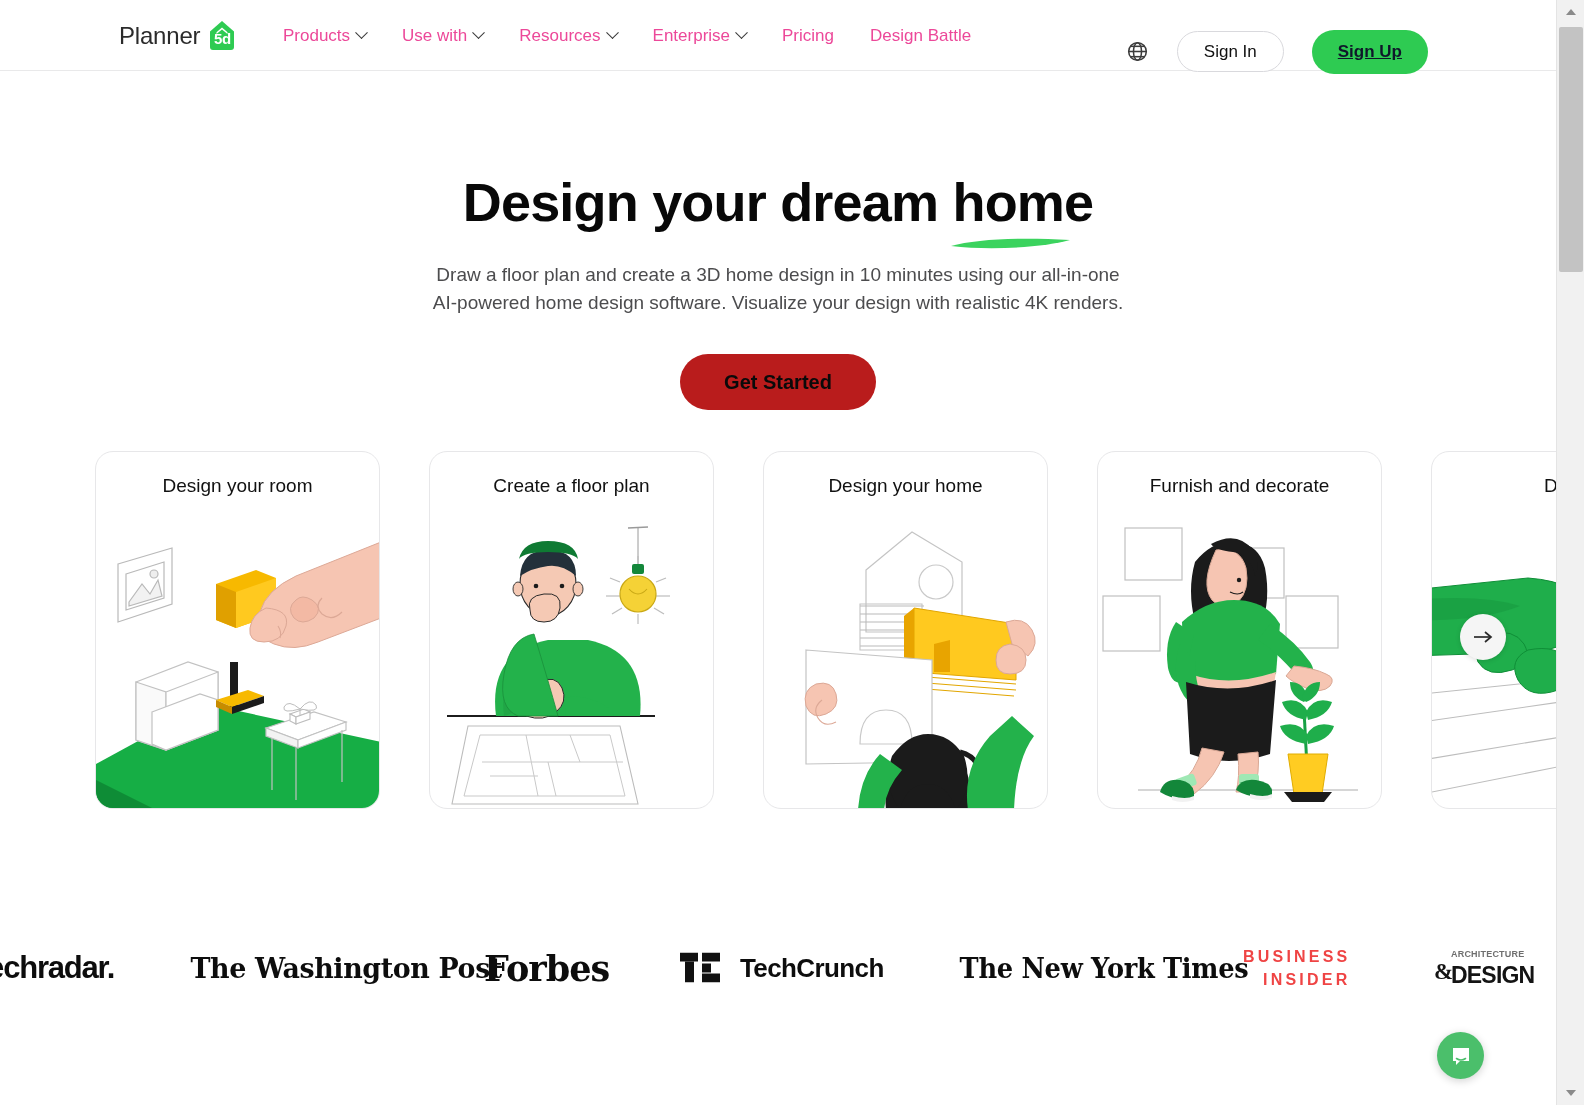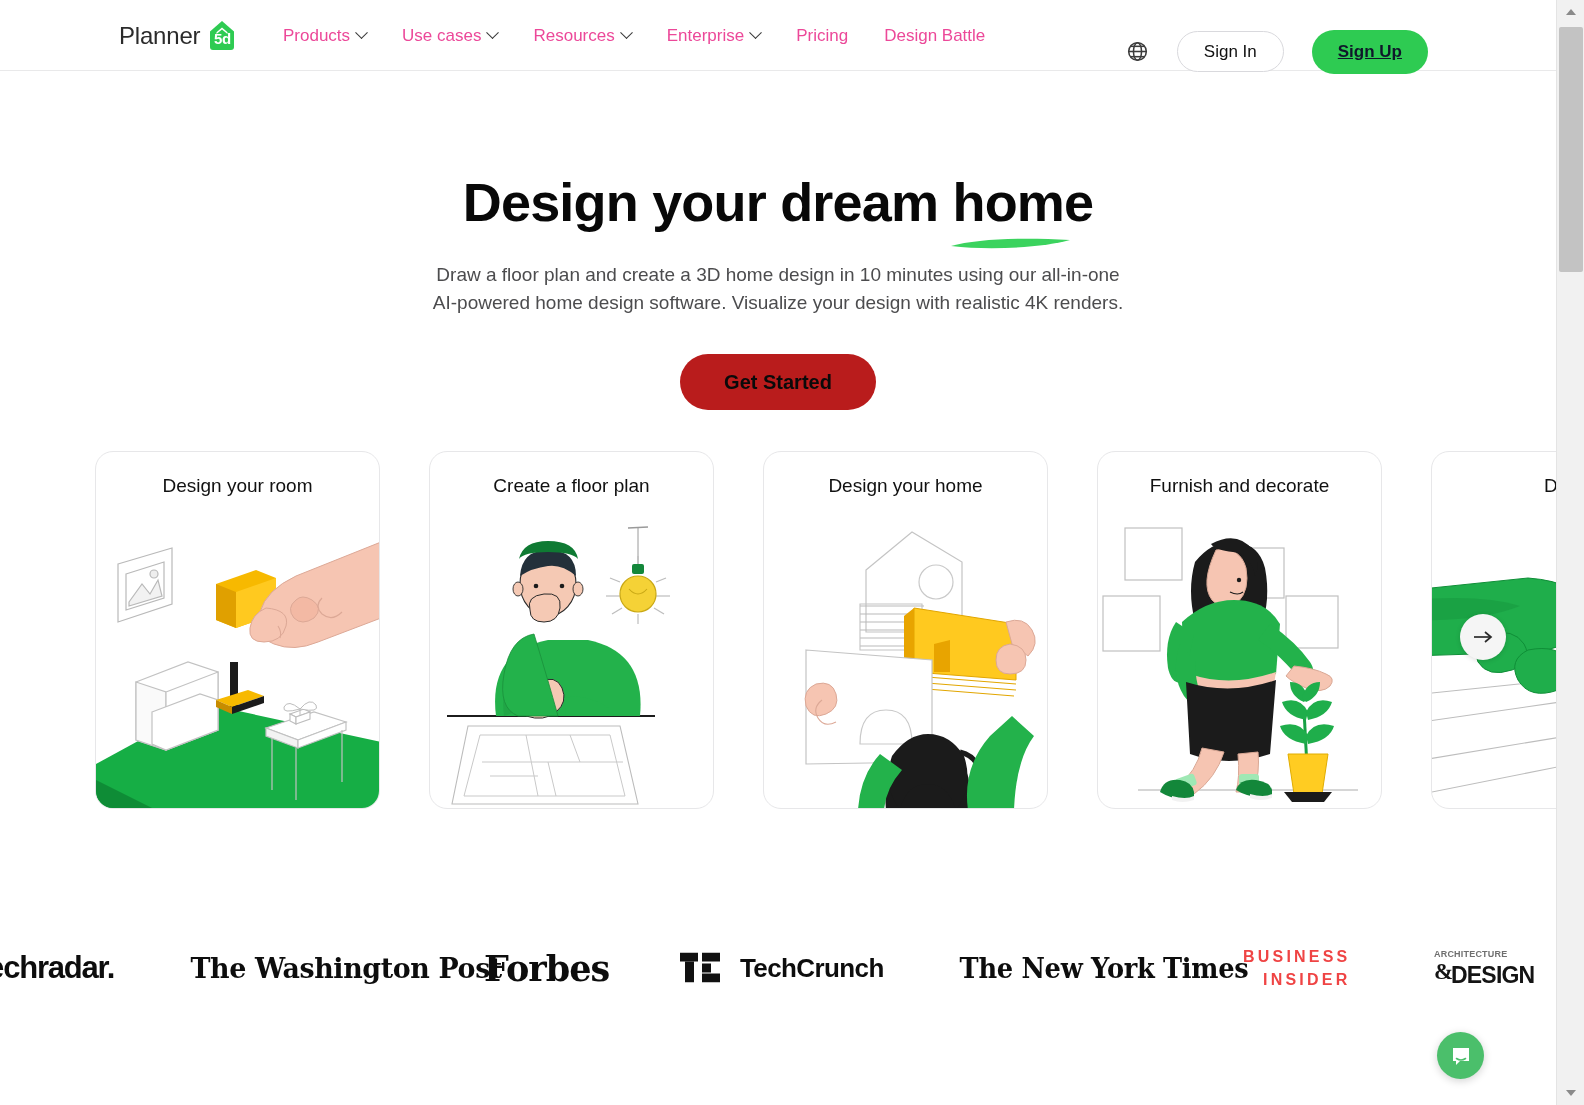--- a/index.html
+++ b/index.html
@@ -170,21 +170,21 @@
     font-weight: 700; letter-spacing: -0.3px;
     transform: translateY(-50%) scaleX(0.95);
   }
   .p-bi {
     left: 1243px; text-align: right; line-height: 23px;
     font-size: 16px; font-weight: 700; letter-spacing: 3.2px; color: #ef4444;
   }
   .p-ad { left: 1434px; }
   .p-ad-top {
     font-size: 9px; font-weight: 700; letter-spacing: .2px;
-    color: #6f6f6f; line-height: 10px;
+    color: #6f6f6f; margin-left: 17px; line-height: 10px;
   }
   .p-ad-bot {
     font-size: 23px; font-weight: 700; letter-spacing: -0.8px;
     color: #141414; line-height: 24px; display: flex; align-items: baseline;
   }
 
   
   .chat-widget {
     position: absolute; left: 1437px; top: 1032px;
     width: 47px; height: 47px; border-radius: 50%;
@@ -239,21 +239,21 @@
           <span class="logo-badge-text">5d</span>
         </span>
       </div>
 
       <nav class="nav">
         <div class="nav-item">
           <span>Products</span>
           <i class="chev"></i>
         </div>
         <div class="nav-item">
-          <span>Use cases</span>
+          <span>Use with</span>
           <i class="chev"></i>
         </div>
         <div class="nav-item">
           <span>Resources</span>
           <i class="chev"></i>
         </div>
         <div class="nav-item">
           <span>Enterprise</span>
           <i class="chev"></i>
         </div>

